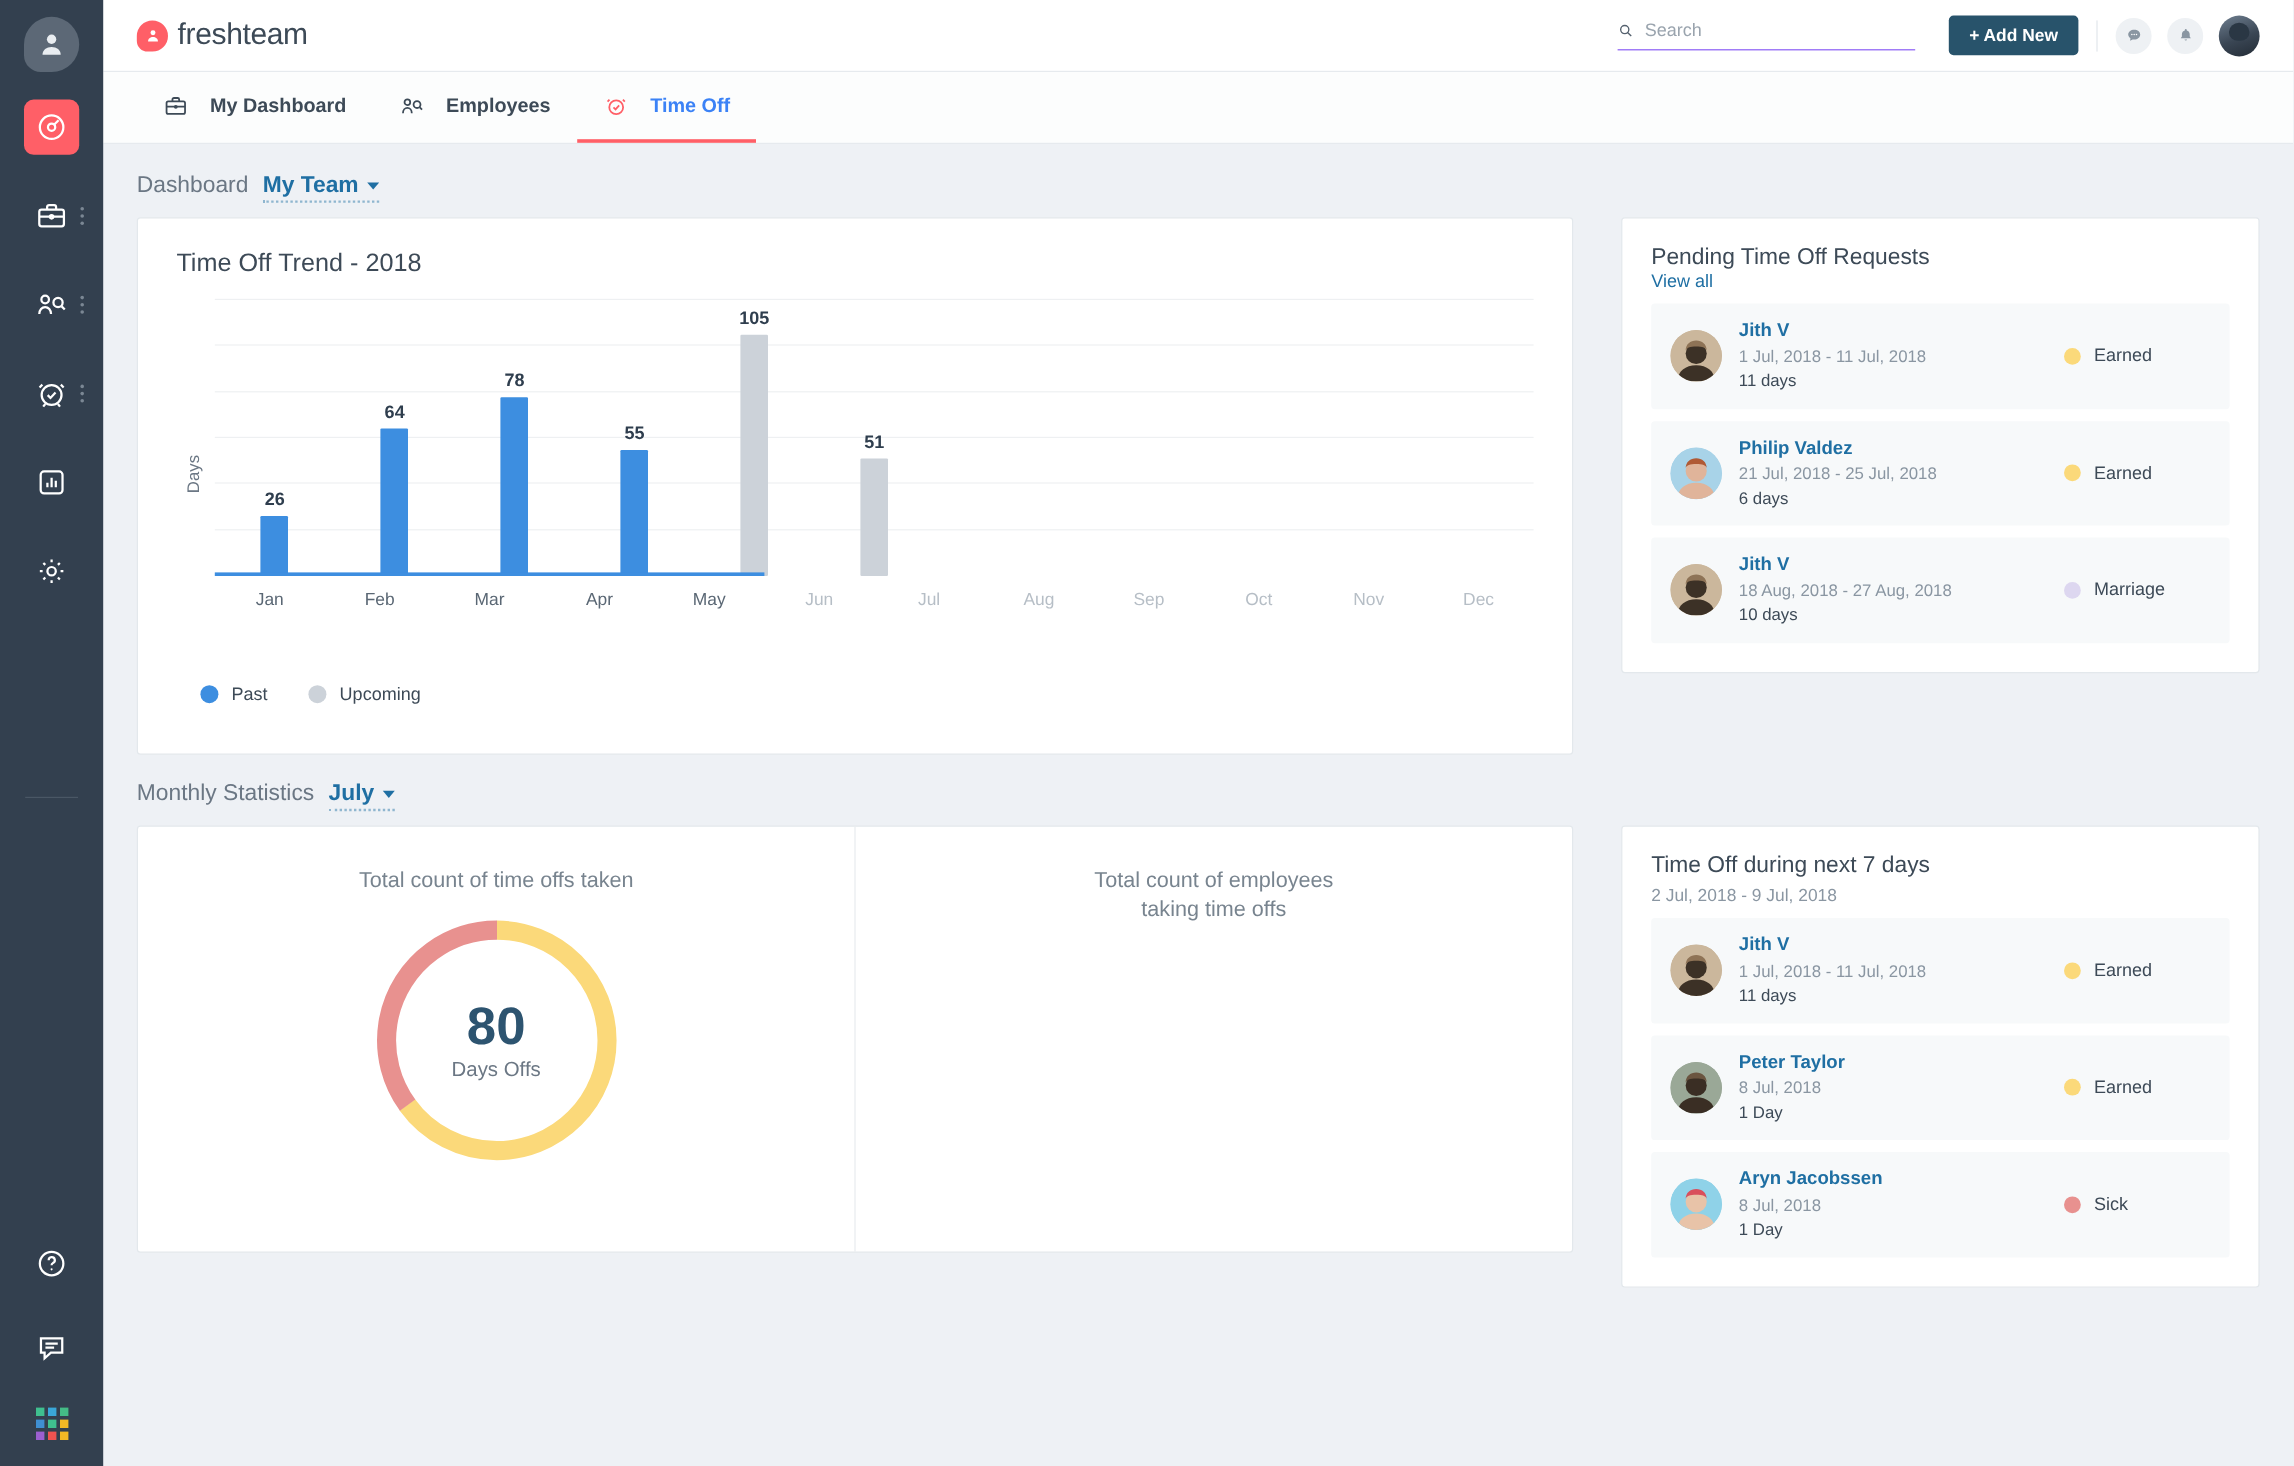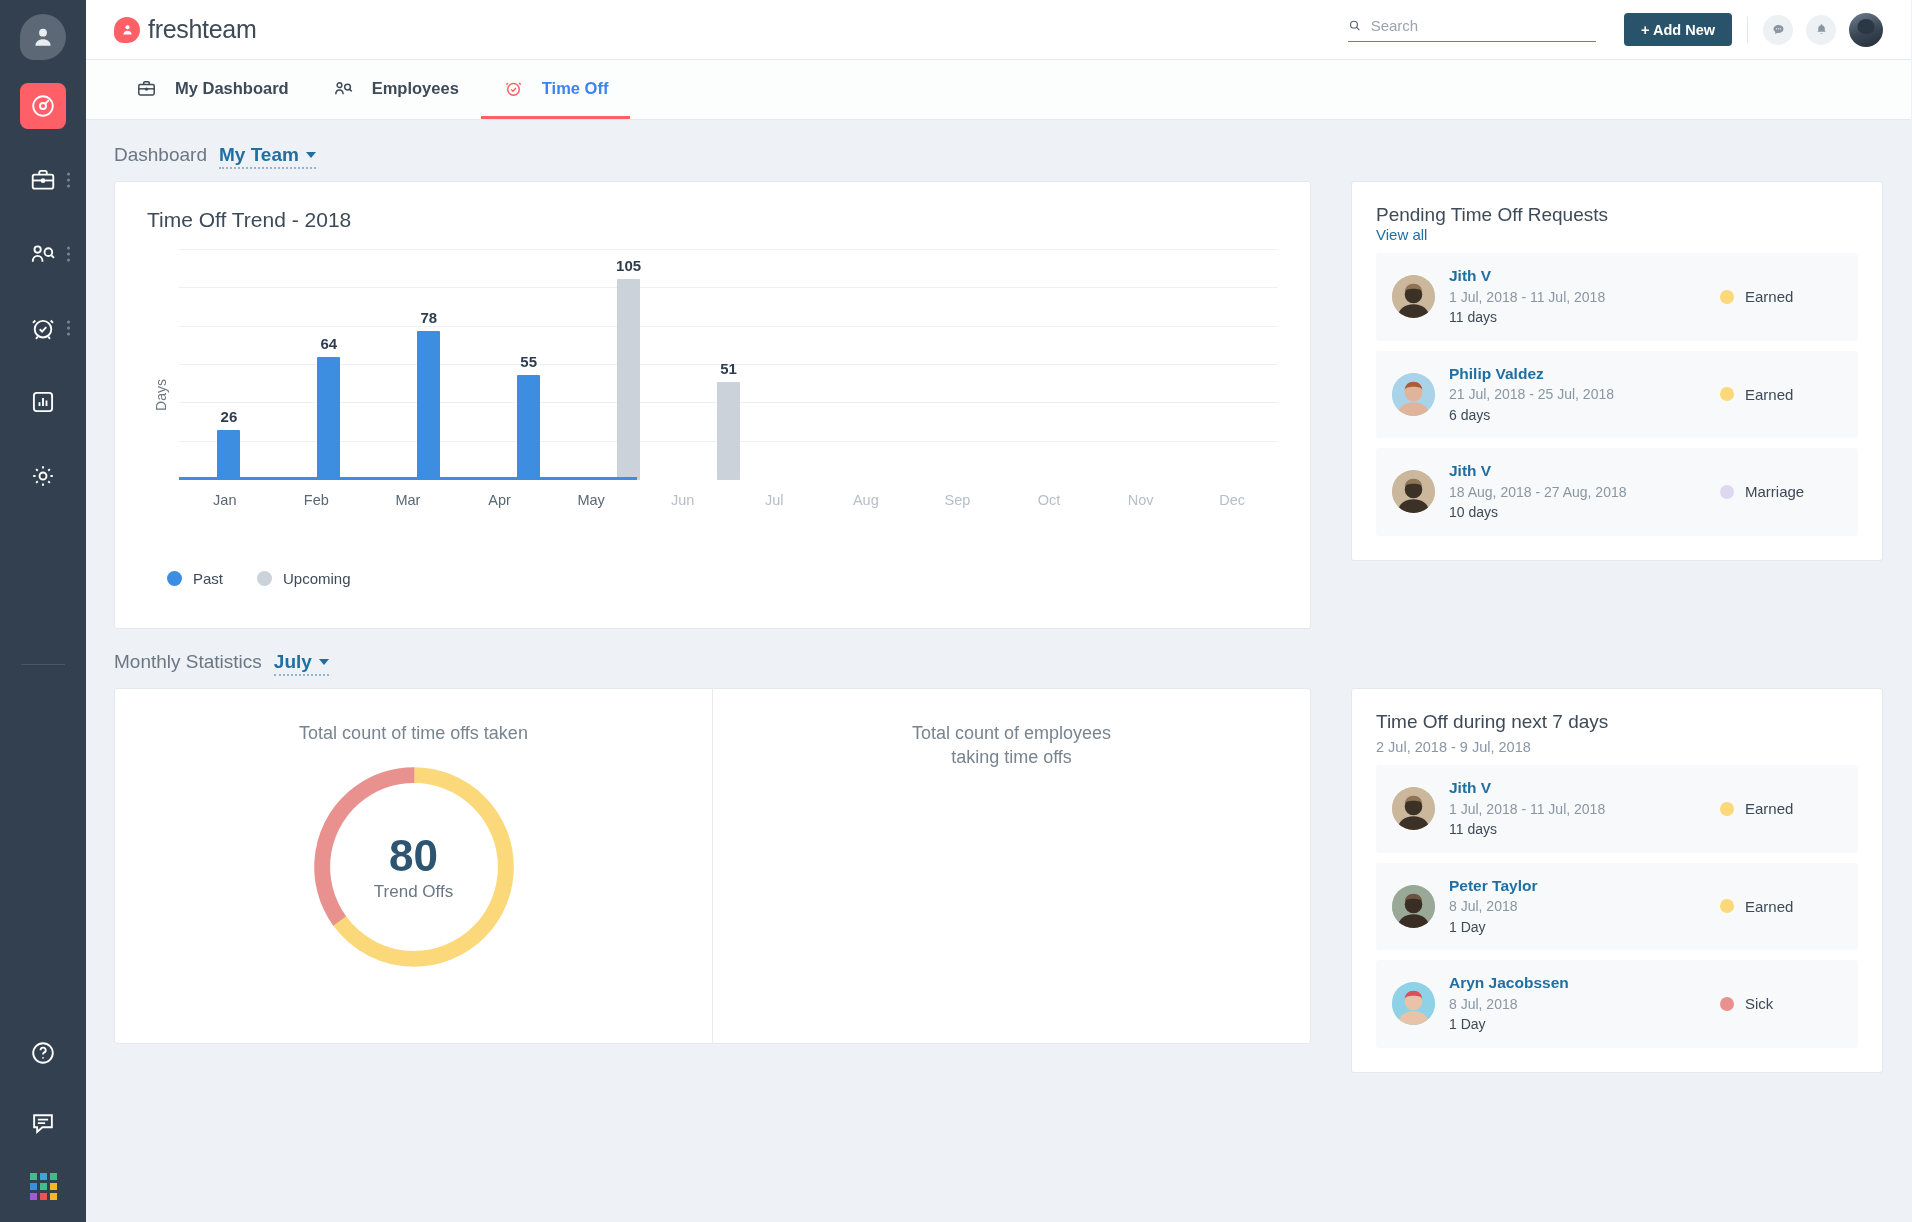--- a/index.html
+++ b/index.html
@@ -533,21 +533,21 @@
           <div class="card stats-card">
             <div class="stat-half">
               <div class="stat-label">Total count of time offs taken</div>
               <div class="donut-wrap">
                 <svg viewBox="0 0 120 120" width="212" height="212">
                   <circle id="d1a" cx="60" cy="60" r="52" fill="none" stroke-width="9" stroke-linecap="butt" stroke="#fbd97a" stroke-dasharray="212.37166338267005 326.7256359733385" transform="rotate(-90 60 60)"></circle>
                   <circle id="d1b" cx="60" cy="60" r="52" fill="none" stroke-width="9" stroke-linecap="butt" stroke="#e8918f" stroke-dasharray="114.35397259066848 326.7256359733385" transform="rotate(144 60 60)"></circle>
                 </svg>
                 <div class="donut-center">
                   <div class="donut-big">80</div>
-                  <div class="donut-sub">Trend Offs</div>
+                  <div class="donut-sub">Days Offs</div>
                 </div>
               </div>
             </div>
             <div class="stat-half">
               <div class="stat-label">Total count of employees taking time offs</div>
             </div>
           </div>
         </div>
 
         <div class="col-right">

